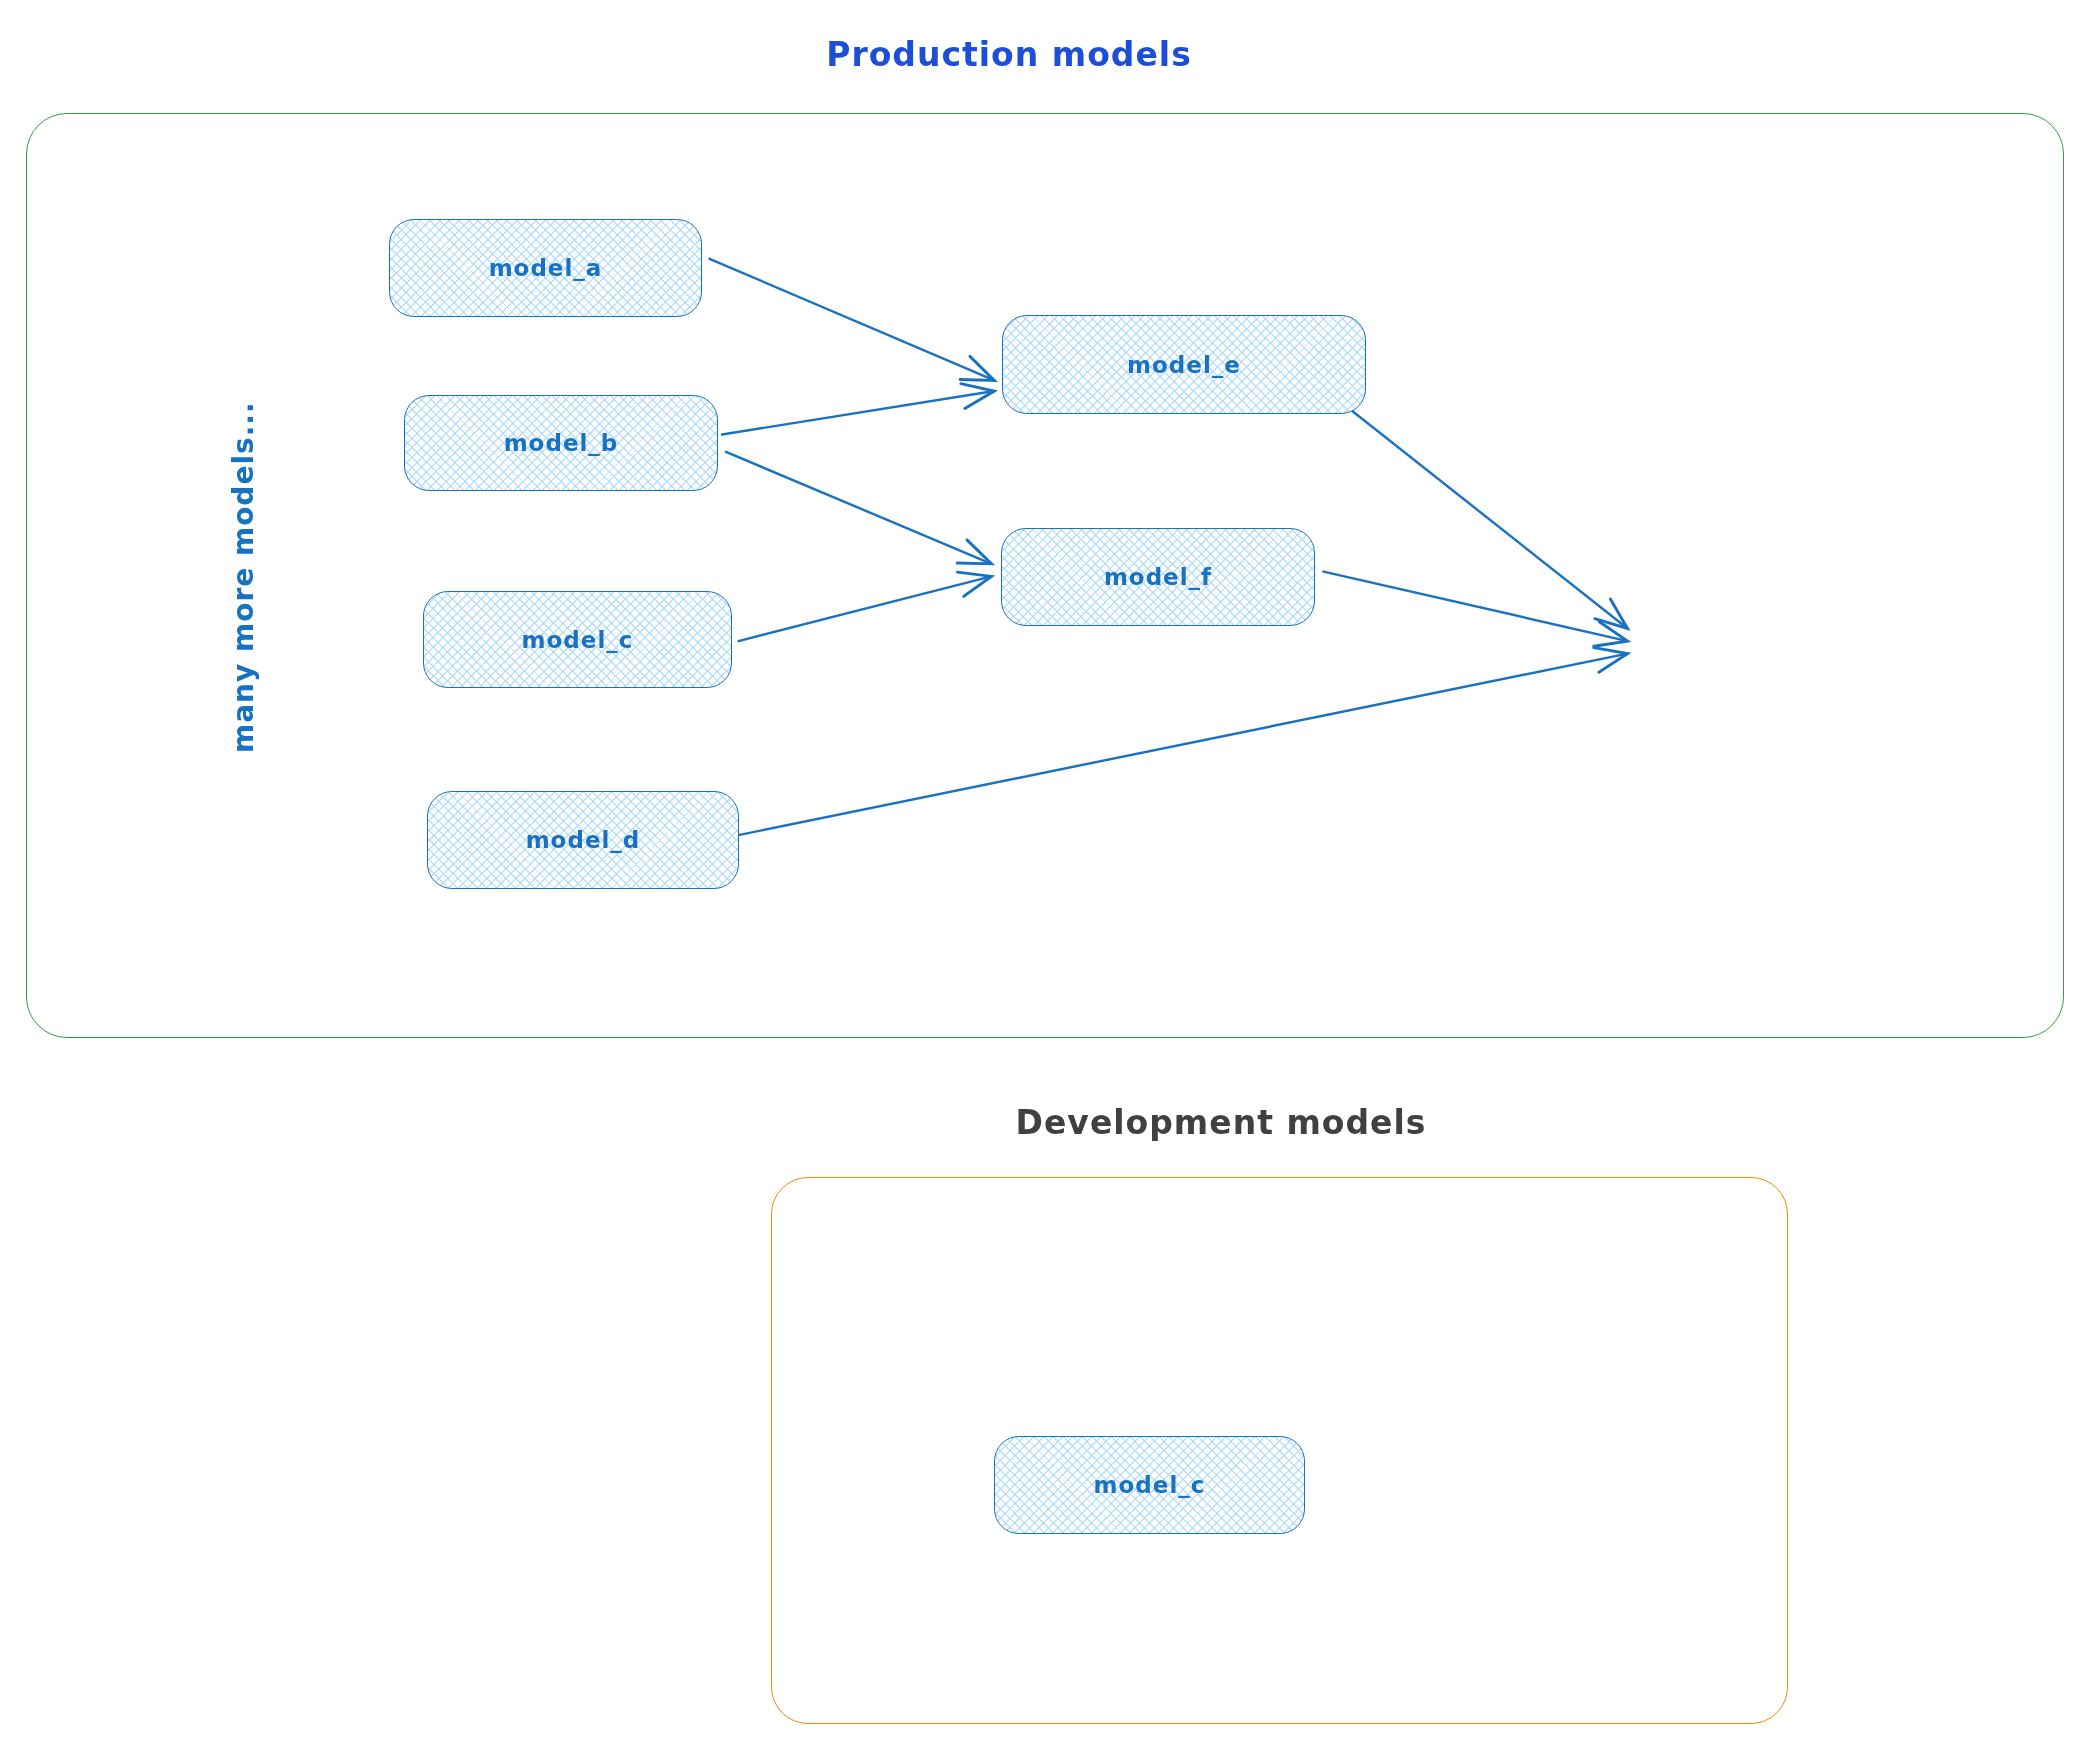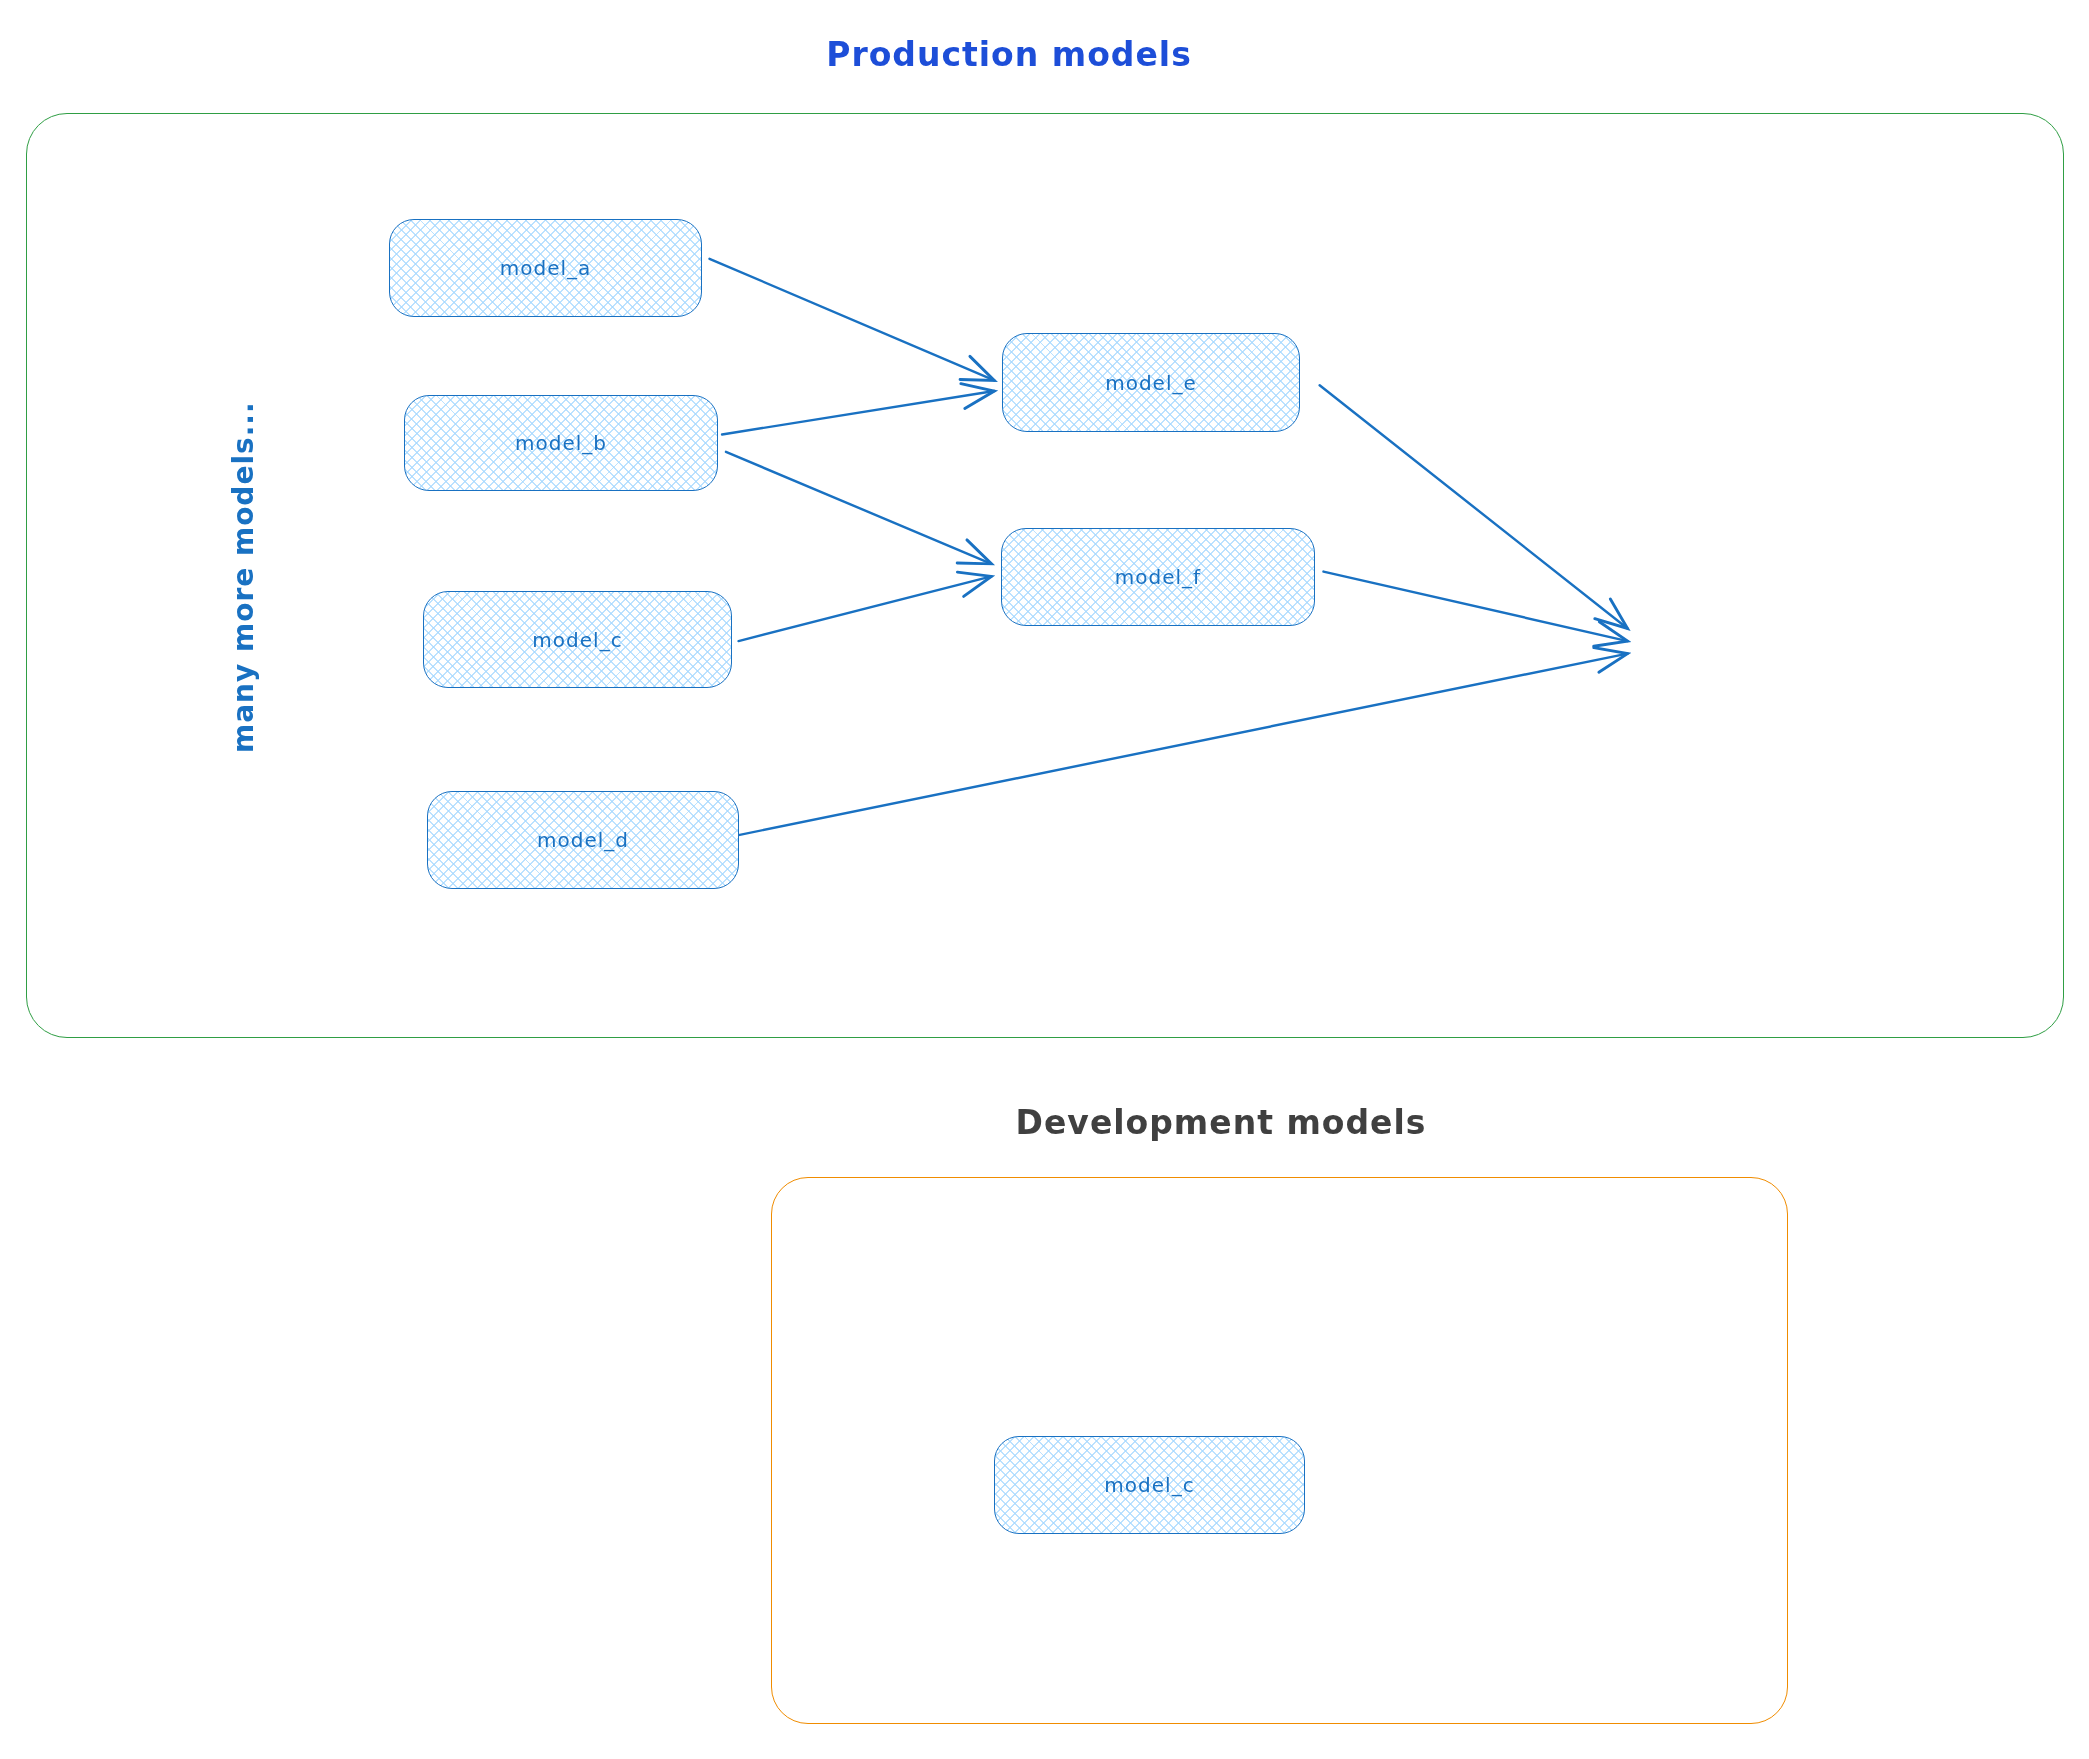--- a/index.html
+++ b/index.html
@@ -70,22 +70,22 @@
     display: flex;
     align-items: center;
     justify-content: center;
     background:
       repeating-linear-gradient(45deg, rgba(165,216,255,0.75) 0px, rgba(165,216,255,0.75) 1.4px, transparent 1.4px, transparent 6.8px),
       repeating-linear-gradient(-45deg, rgba(165,216,255,0.75) 0px, rgba(165,216,255,0.75) 1.4px, transparent 1.4px, transparent 6.8px),
       #ffffff;
   }
   .node-label {
     color: #1971c2;
-    font-size: 20px;
-    font-weight: 400;
+    font-size: 23px;
+    font-weight: 700;
     letter-spacing: 1px;
     white-space: nowrap;
   }
   .arrow-layer {
     position: absolute;
     left: 0; top: 0;
     width: 2089px;
     height: 1759px;
     pointer-events: none;
   }
@@ -93,21 +93,21 @@
     stroke: #1971c2;
     stroke-width: 2.5;
     stroke-linecap: round;
     fill: none;
   }
   
   .n-a { left: 389px; top: 219px; width: 313px; height: 98px; }
   .n-b { left: 404px; top: 395px; width: 314px; height: 96px;  }
   .n-c { left: 423px; top: 591px; width: 309px; height: 97px; }
   .n-d { left: 427px; top: 791px; width: 312px; height: 98px; }
-  .n-e { left: 1002px; top: 333px; width: 298px; height: 99px; text-align: right; }
+  .n-e { left: 1002px; top: 315px; width: 364px; height: 99px; text-align: right; }
   .n-f { left: 1001px; top: 528px; width: 314px; height: 98px; }
   .n-g { left: 1635px; top: 611px; width: 311px; height: 98px; }
   .n-c-dev { left: 994px; top: 1436px; width: 311px; height: 98px; }
 </style>
 </head>
 <body>
 
 <div class="canvas">
 
   <div class="group-title prod">Production models</div>

